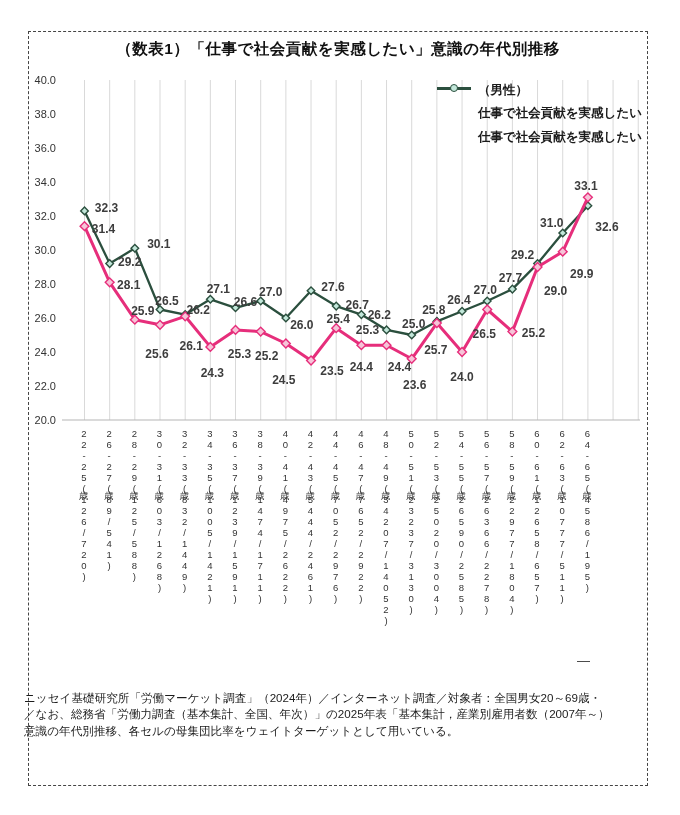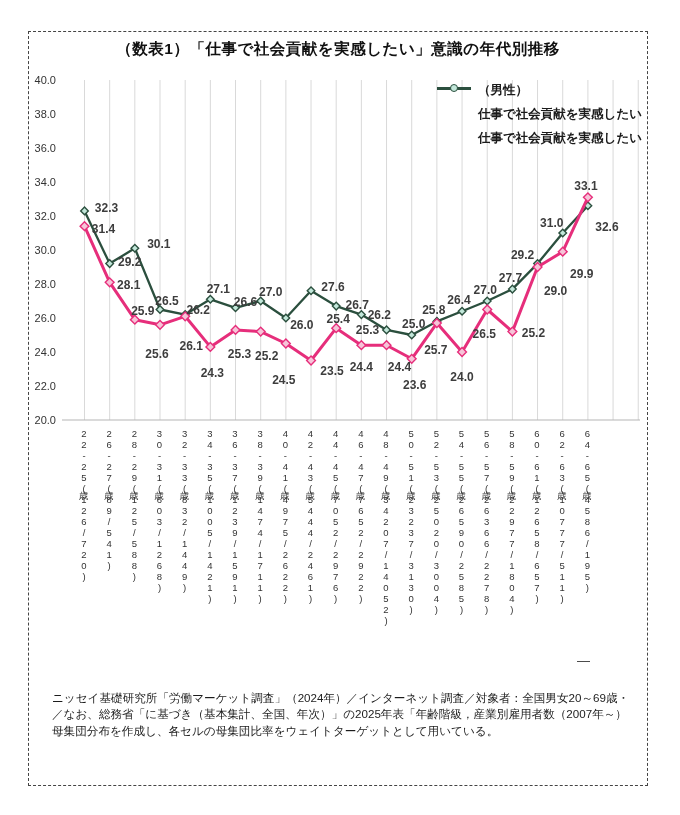--- a/index.html
+++ b/index.html
@@ -7,26 +7,26 @@
         font-family:"Liberation Sans","DejaVu Sans",sans-serif;overflow:hidden;}
   #frame{position:absolute;left:28px;top:31px;width:618px;height:753px;
          border:1px dashed #444;pointer-events:none;}
   #title{position:absolute;left:28px;top:39px;width:620px;text-align:center;
          font-size:15.5px;font-weight:700;color:#111;letter-spacing:.5px;}
   #chart-svg{position:absolute;left:0;top:0;}
   .xlab{position:absolute;top:428px;writing-mode:vertical-rl;text-orientation:upright;
         font-size:9.5px;line-height:1.05;color:#333;letter-spacing:0px;white-space:nowrap;}
   #legend{position:absolute;left:437px;top:82px;font-size:12.5px;font-weight:700;color:#1a1a1a;}
   .lg-row{display:flex;align-items:flex-start;height:20px;margin-bottom:2px;}
-  .lg-sub{margin:0 0 4px 41px;height:20px;line-height:20px;}
+  .lg-sub{margin:0 0 4px 41px;height:20px;line-height:20px;font-family:Liberation Mono, monospace;}
   .swatch{position:relative;width:34px;height:12px;margin-right:7px;flex:0 0 34px;}
   .swatch .ln{position:absolute;left:0;top:5px;width:34px;height:2.5px;}
   .swatch .mk{position:absolute;left:13px;top:2px;width:6px;height:6px;border-radius:50%;
               border:1.5px solid;}
-  #footnote{position:absolute;left:52px;top:690px;width:606px;font-size:11.6px;
+  #footnote{position:absolute;left:24px;top:690px;width:606px;font-size:11.6px;
             line-height:16.4px;color:#1c1c1c;}
   #end-dash{position:absolute;left:577px;top:653px;font-size:13px;color:#333;}
 </style>
 </head>
 <body>
 
 <div id="page">
   <div id="frame"></div>
 
   <div id="title">（数表1）「仕事で社会貢献を実感したい」意識の年代別推移</div>
@@ -200,16 +200,16 @@
       <span>（男性）</span>
     </div>
     <div class="lg-sub">仕事で社会貢献を実感したい</div>
     <div class="lg-sub">仕事で社会貢献を実感したい</div>
   </div>
 
   <div id="end-dash">―</div>
 
   <div id="footnote">
     <div>ニッセイ基礎研究所「労働マーケット調査」（2024年）／インターネット調査／対象者：全国男女20～69歳・</div>
-    <div>／なお、総務省「に基づき（基本集計、全国、年次）」の2025年表「年齢階級，産業別雇用者数（2007年～）</div>
-    <div>母集団分布を作成し、各セルの母集団比率をウェイトターゲットとして用いている。</div>
+    <div>／なお、総務省「労働力調査（基本集計、全国、年次）」の2025年表「基本集計，産業別雇用者数（2007年～）</div>
+    <div>意識の年代別推移、各セルの母集団比率をウェイトターゲットとして用いている。</div>
   </div>
 </div>
 
 </body></html>

